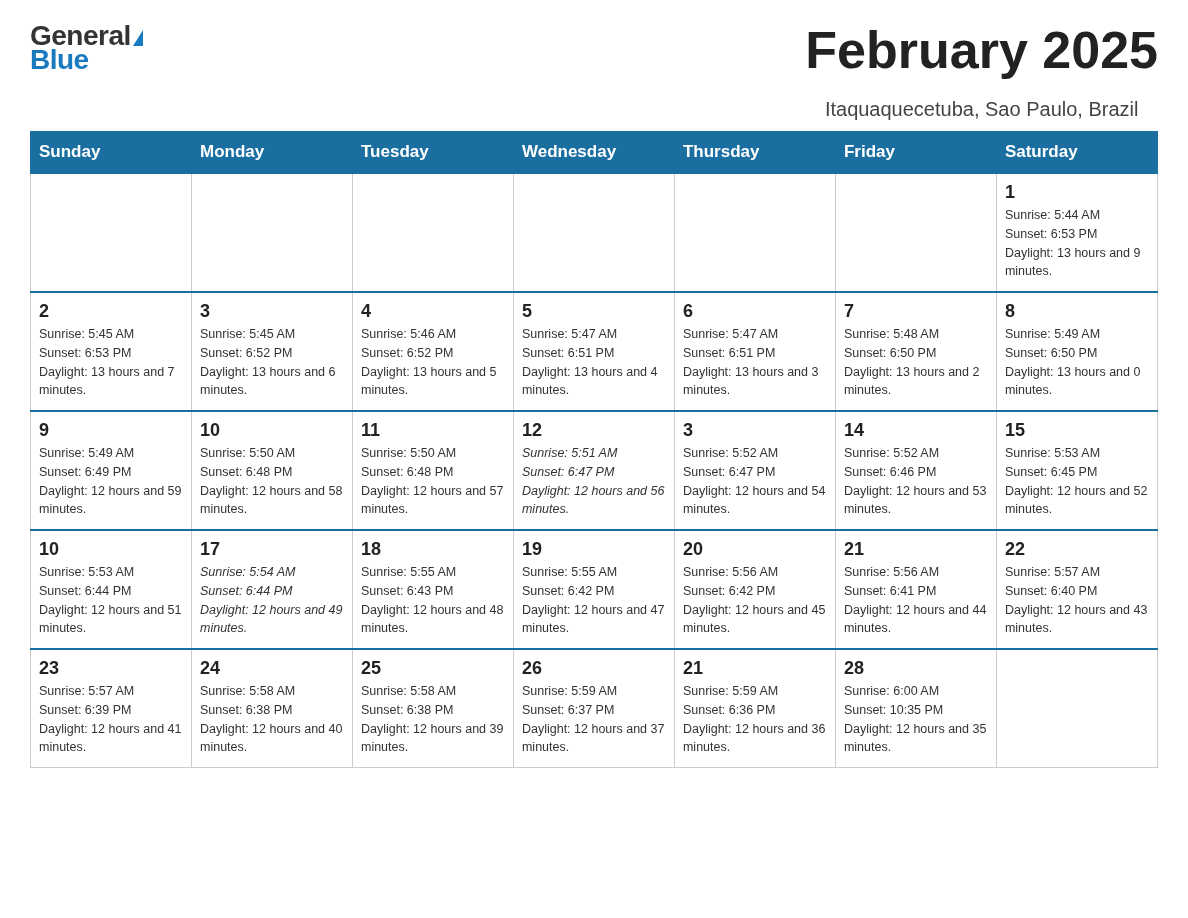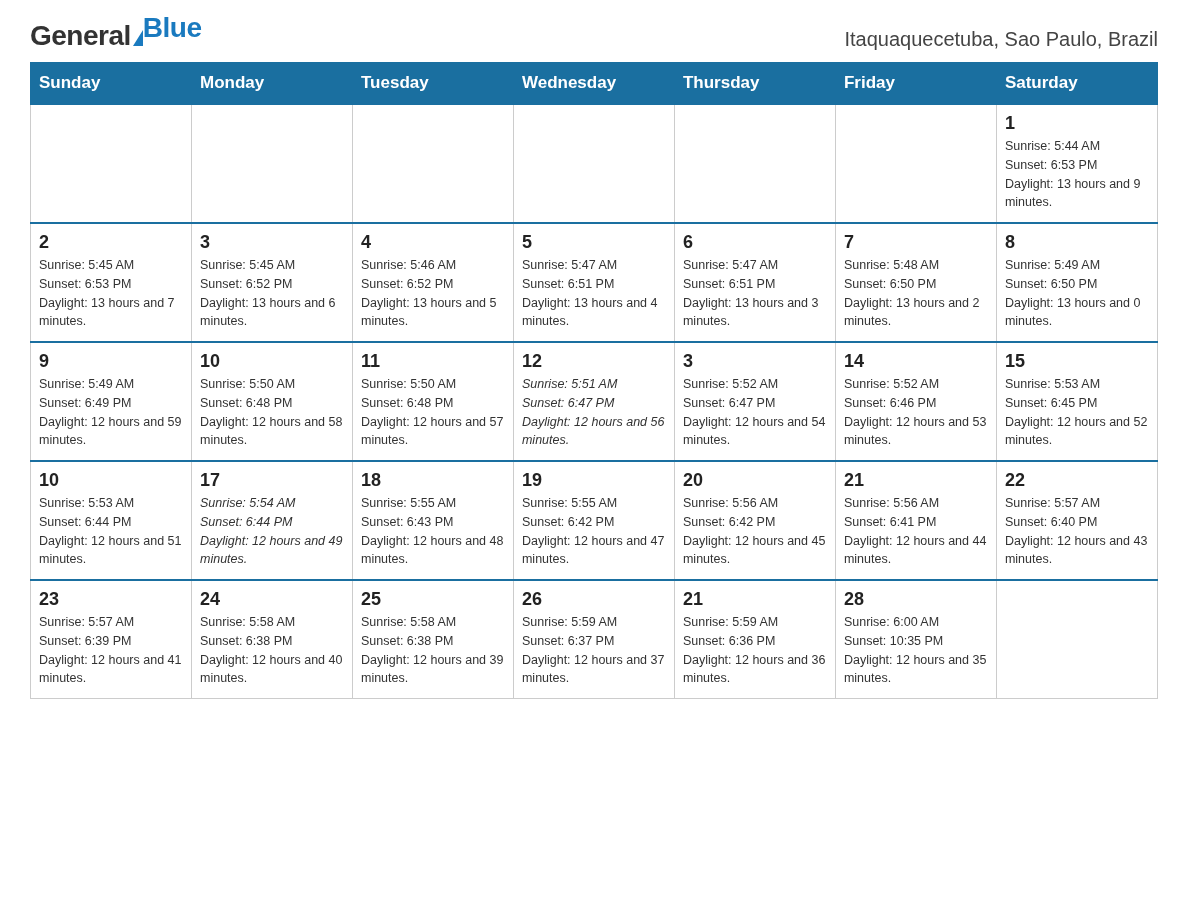--- a/index.html
+++ b/index.html
@@ -11,21 +11,21 @@
       min-height: 918px;
     }
     .header {
       display: flex;
       justify-content: space-between;
       align-items: flex-start;
       margin-bottom: 10px;
     }
     .logo {
       display: flex;
-      flex-direction: row;
+      flex-direction: column;
       align-items: flex-start;
     }
     .logo-general {
       font-size: 28px;
       font-weight: bold;
       color: #333;
       letter-spacing: -0.5px;
     }
     .logo-blue {
       font-size: 28px;
@@ -49,21 +49,22 @@
       text-align: right;
     }
     .month-title {
       font-size: 52px;
       font-weight: bold;
       color: #222;
     }
     .location {
       font-size: 20px;
       color: #444;
-      margin-top: 8px;
+      margin-top: 18px;
+      text-align: center;
     }
     .calendar {
       width: 100%;
       border-collapse: collapse;
       margin-top: 10px;
       border-radius: 31px;
     }
     .calendar th {
       background-color: #1a6fa0;
       color: #fff;
@@ -104,20 +105,21 @@
 <body>
 
 <div class="header">
   <div class="logo">
     <div>
       <span class="logo-general">General</span><span class="logo-triangle"></span>
     </div>
     <div class="logo-blue">Blue</div>
   </div>
   <div class="title-block">
+    <div class="month-title">February 2025</div>
     <div class="location">Itaquaquecetuba, Sao Paulo, Brazil</div>
   </div>
 </div>
 
 <table class="calendar">
   <thead>
     <tr>
       <th>Sunday</th>
       <th>Monday</th>
       <th>Tuesday</th>

